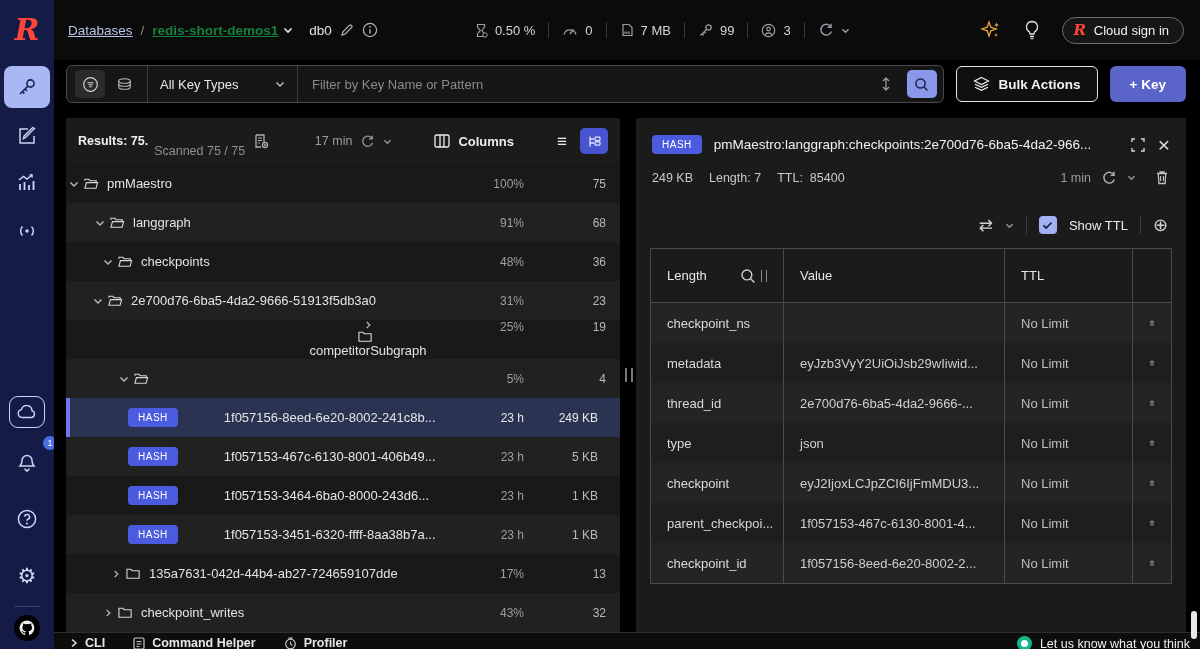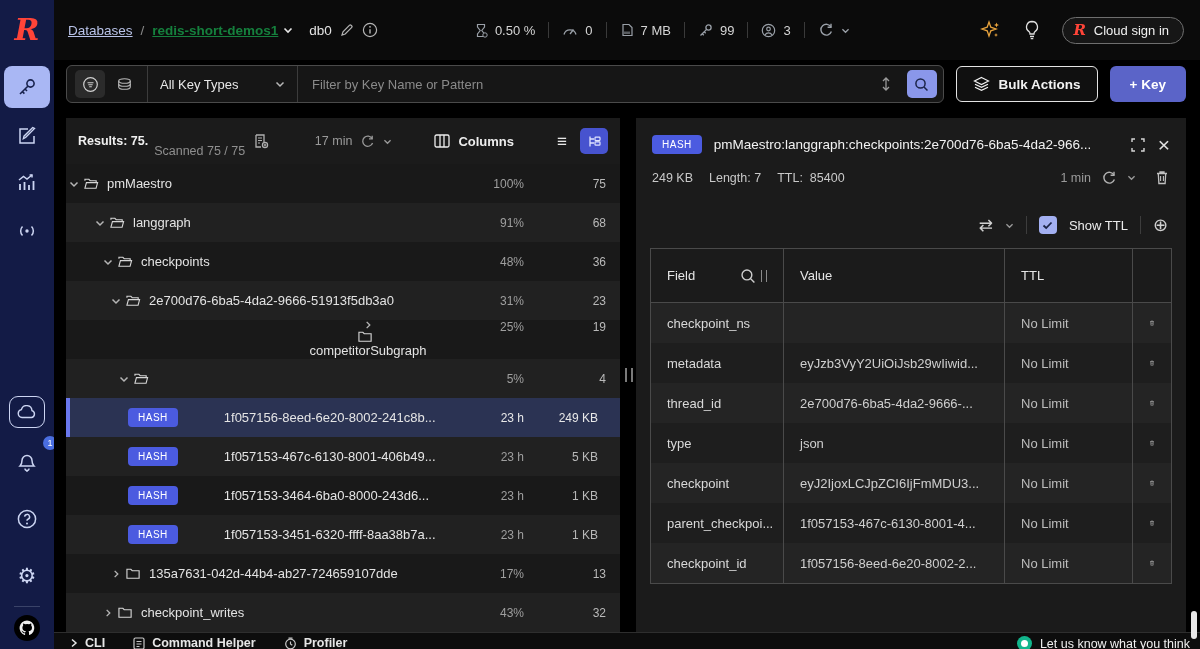--- a/index.html
+++ b/index.html
@@ -412,21 +412,21 @@
           <span class="tr-folder">
             <svg width="15" height="13" viewBox="0 0 16 13">
               <path d="M1 3.5 V2 h4.2 l1.4 1.5 H13 v2" fill="none" stroke="currentColor" stroke-width="1.2"></path>
               <path d="M1 11.5 L2.6 5.5 H14.5 L12.9 11.5 H1 Z" fill="none" stroke="currentColor" stroke-width="1.2"></path>
             </svg>
           </span>
           <span class="tree-name">checkpoints</span>
           <span class="col-pct">48%</span>
           <span class="col-cnt">36</span>
         </div>
-        <div class="tree-row" style="padding-left: 42px;">
+        <div class="tree-row" style="padding-left: 24px;">
           <span class="tr-chev">
             <svg width="10" height="8" viewBox="0 0 10 8">
               <path d="M1.5 2.5 L5 6 L8.5 2.5" fill="none" stroke="#b5b5b5" stroke-width="1.5"></path>
             </svg>
           </span>
           <span class="tr-folder">
             <svg width="15" height="13" viewBox="0 0 16 13">
               <path d="M1 3.5 V2 h4.2 l1.4 1.5 H13 v2" fill="none" stroke="currentColor" stroke-width="1.2"></path>
               <path d="M1 11.5 L2.6 5.5 H14.5 L12.9 11.5 H1 Z" fill="none" stroke="currentColor" stroke-width="1.2"></path>
             </svg>
@@ -566,21 +566,21 @@
             <path d="M1.5 4.5 L4.2 7 L9.5 1.5" fill="none" stroke="#1b2448" stroke-width="1.8"></path>
           </svg>
       </span>
       <span class="showttl-label">Show TTL</span>
       <div class="ctl-sep"></div>
       <span class="plus-glyph">⊕</span>
     </div>
     <div class="dp-table">
       <div class="dt-row dt-head">
         <div class="dt-cell bordered field-head">
-          <span>Field</span>
+          <span>Length</span>
           <span style="display:flex;align-items:center;">
             <svg width="16" height="16" viewBox="0 0 15 15">
                 <circle cx="6.5" cy="6.5" r="4.6" fill="none" stroke="#cfcfcf" stroke-width="1.3"></circle>
                 <path d="M10 10 L13.5 13.5" stroke="#cfcfcf" stroke-width="1.3"></path>
               </svg>
             <span class="resize-handle"></span>
           </span>
         </div>
         <div class="dt-cell bordered">Value</div>
         <div class="dt-cell bordered">TTL</div>

